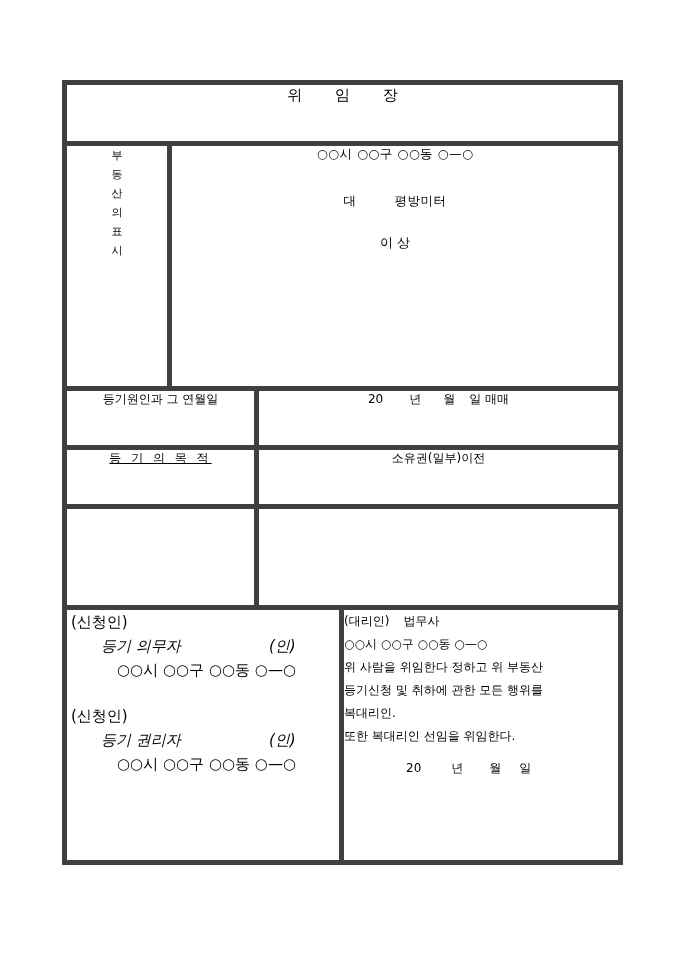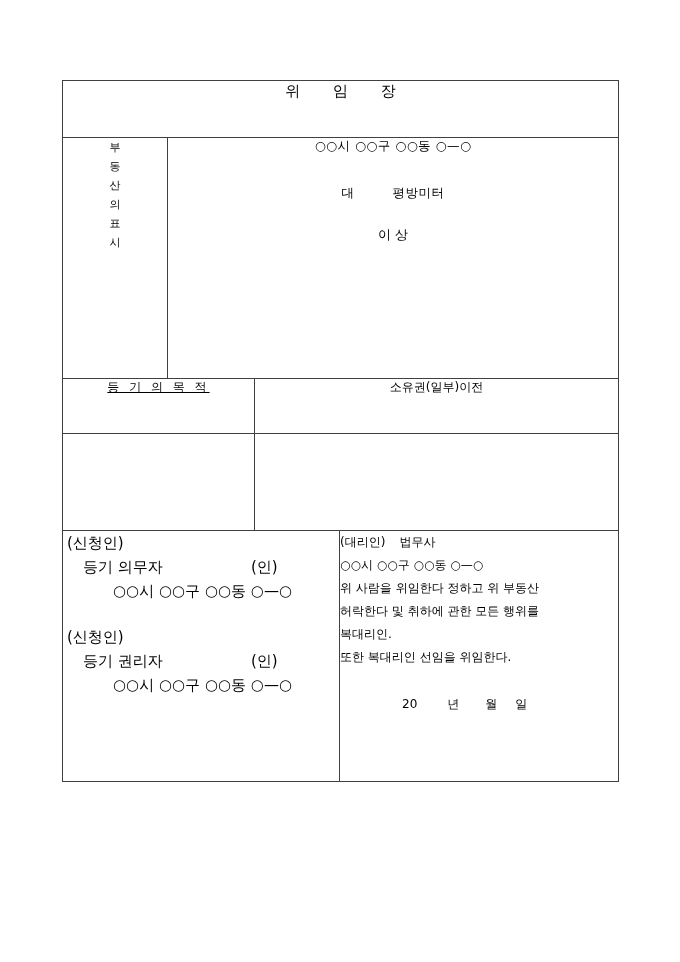--- a/index.html
+++ b/index.html
@@ -24,21 +24,21 @@
   }
   .doc-table {
     position: absolute;
     left: 62px;
     top: 80px;
     width: 556px;
     border-collapse: collapse;
     table-layout: fixed;
   }
   .doc-table td {
-    border: 1px solid #404040;
+    border: 5px solid #404040;
     vertical-align: top;
     padding: 0;
   }
 
   
   .title-cell {
     height: 56px;
     text-align: center;
     vertical-align: middle;
   }
@@ -120,34 +120,35 @@
   }
   .sig-right-cell {
     padding: 46px 0 0 18px;
     font-size: 12px;
     line-height: 23px;
     vertical-align: top;
   }
   .applicant-block { margin-bottom: 22px; }
   .app-head { margin-left: 4px; }
   .app-role {
-    margin-left: 20px;
+    margin-left: 34px;
     display: block;
     position: relative;
+    font-style: italic;
   }
   .app-role .seal {
     position: absolute;
     left: 168px;
   }
   .app-addr { margin-left: 50px; display: block; }
 
   .agent-title { margin-bottom: 0; }
   .agent-title .gap { display:inline-block; width: 14px; }
   .agent-date {
-    margin-top: 24px;
+    margin-top: 9px;
     padding-left: 62px;
   }
   .agent-date .g1 { display:inline-block; width: 30px; }
   .agent-date .g2 { display:inline-block; width: 26px; }
   .agent-date .g3 { display:inline-block; width: 18px; }
 </style>
 </head>
 <body>
 
 <div class="page">
@@ -179,20 +180,28 @@
         </td>
         <td class="property-cell" colspan="3">
           <div class="prop-line1">○○시 ○○구 ○○동 ○—○</div>
           <div class="prop-line2">
             <span>대</span><span class="spacer"></span><span>평방미터</span>
           </div>
           <div class="prop-line3">이    상</div>
         </td>
       </tr>
 
+      <tr>
+        <td class="row-label-cell" colspan="2">등기원인과 그 연월일</td>
+        <td class="row-value-cell" colspan="2">
+          <span class="date-line">
+            <span>20</span><span class="g1"></span><span>년</span><span class="g2"></span><span>월</span><span class="g3"></span><span>일 매매</span>
+          </span>
+        </td>
+      </tr>
 
       <tr>
         <td class="row-label-cell" colspan="2">
           <span class="sp">등 기 의 목 적</span>
         </td>
         <td class="row-value-cell" colspan="2">소유권(일부)이전</td>
       </tr>
 
       <tr>
         <td class="row-label-cell empty-row-left" colspan="2"></td>
@@ -217,21 +226,21 @@
             </div>
             <div class="app-addr">○○시 ○○구 ○○동 ○—○</div>
           </div>
         </td>
         <td class="sig-right-cell">
           <div class="agent-title">
             <span>(대리인)</span><span class="gap"></span><span>법무사</span>
           </div>
           <div>○○시 ○○구 ○○동 ○—○</div>
           <div>위 사람을 위임한다 정하고 위 부동산</div>
-          <div>허락한다 및 취하에 관한 모든 행위를</div>
+          <div>등기신청 및 취하에 관한 모든 행위를</div>
           <div>복대리인.</div>
           <div>또한 복대리인 선임을 위임한다.</div>
           <div class="agent-date">
             <span>20</span><span class="g1"></span><span>년</span><span class="g2"></span><span>월</span><span class="g3"></span><span>일</span>
           </div>
         </td>
       </tr>
     </tbody>
   </table>
 </div>

